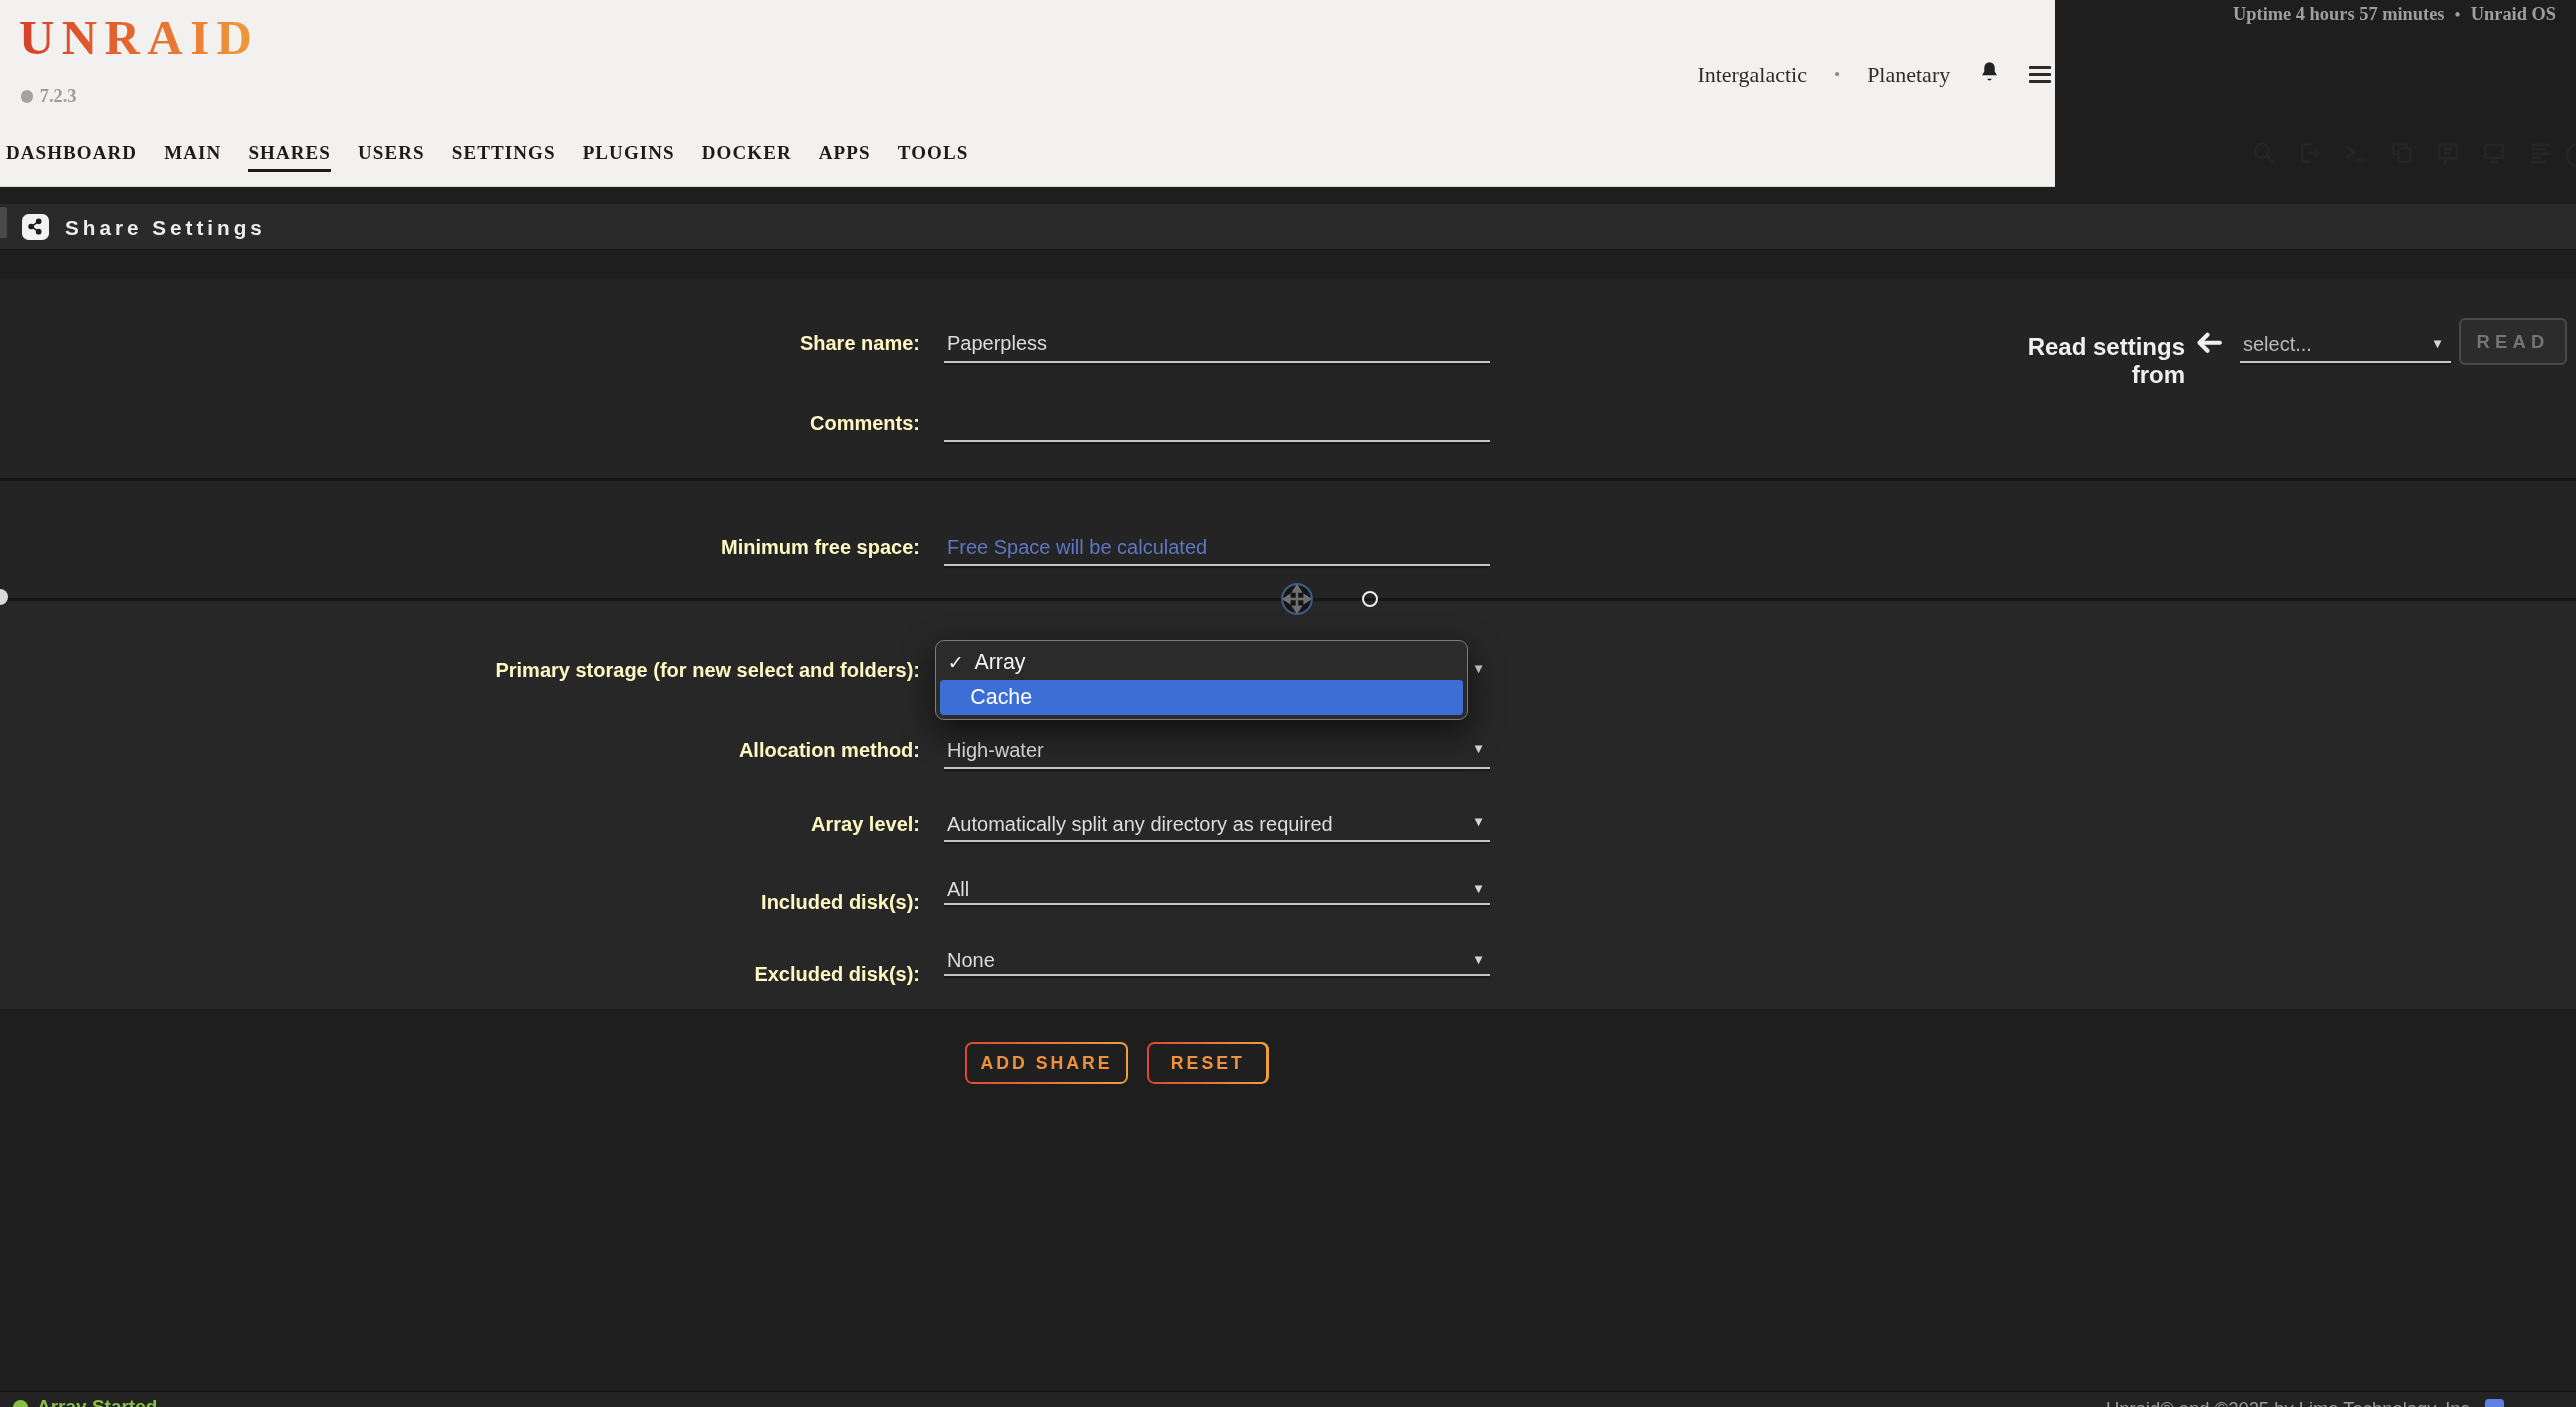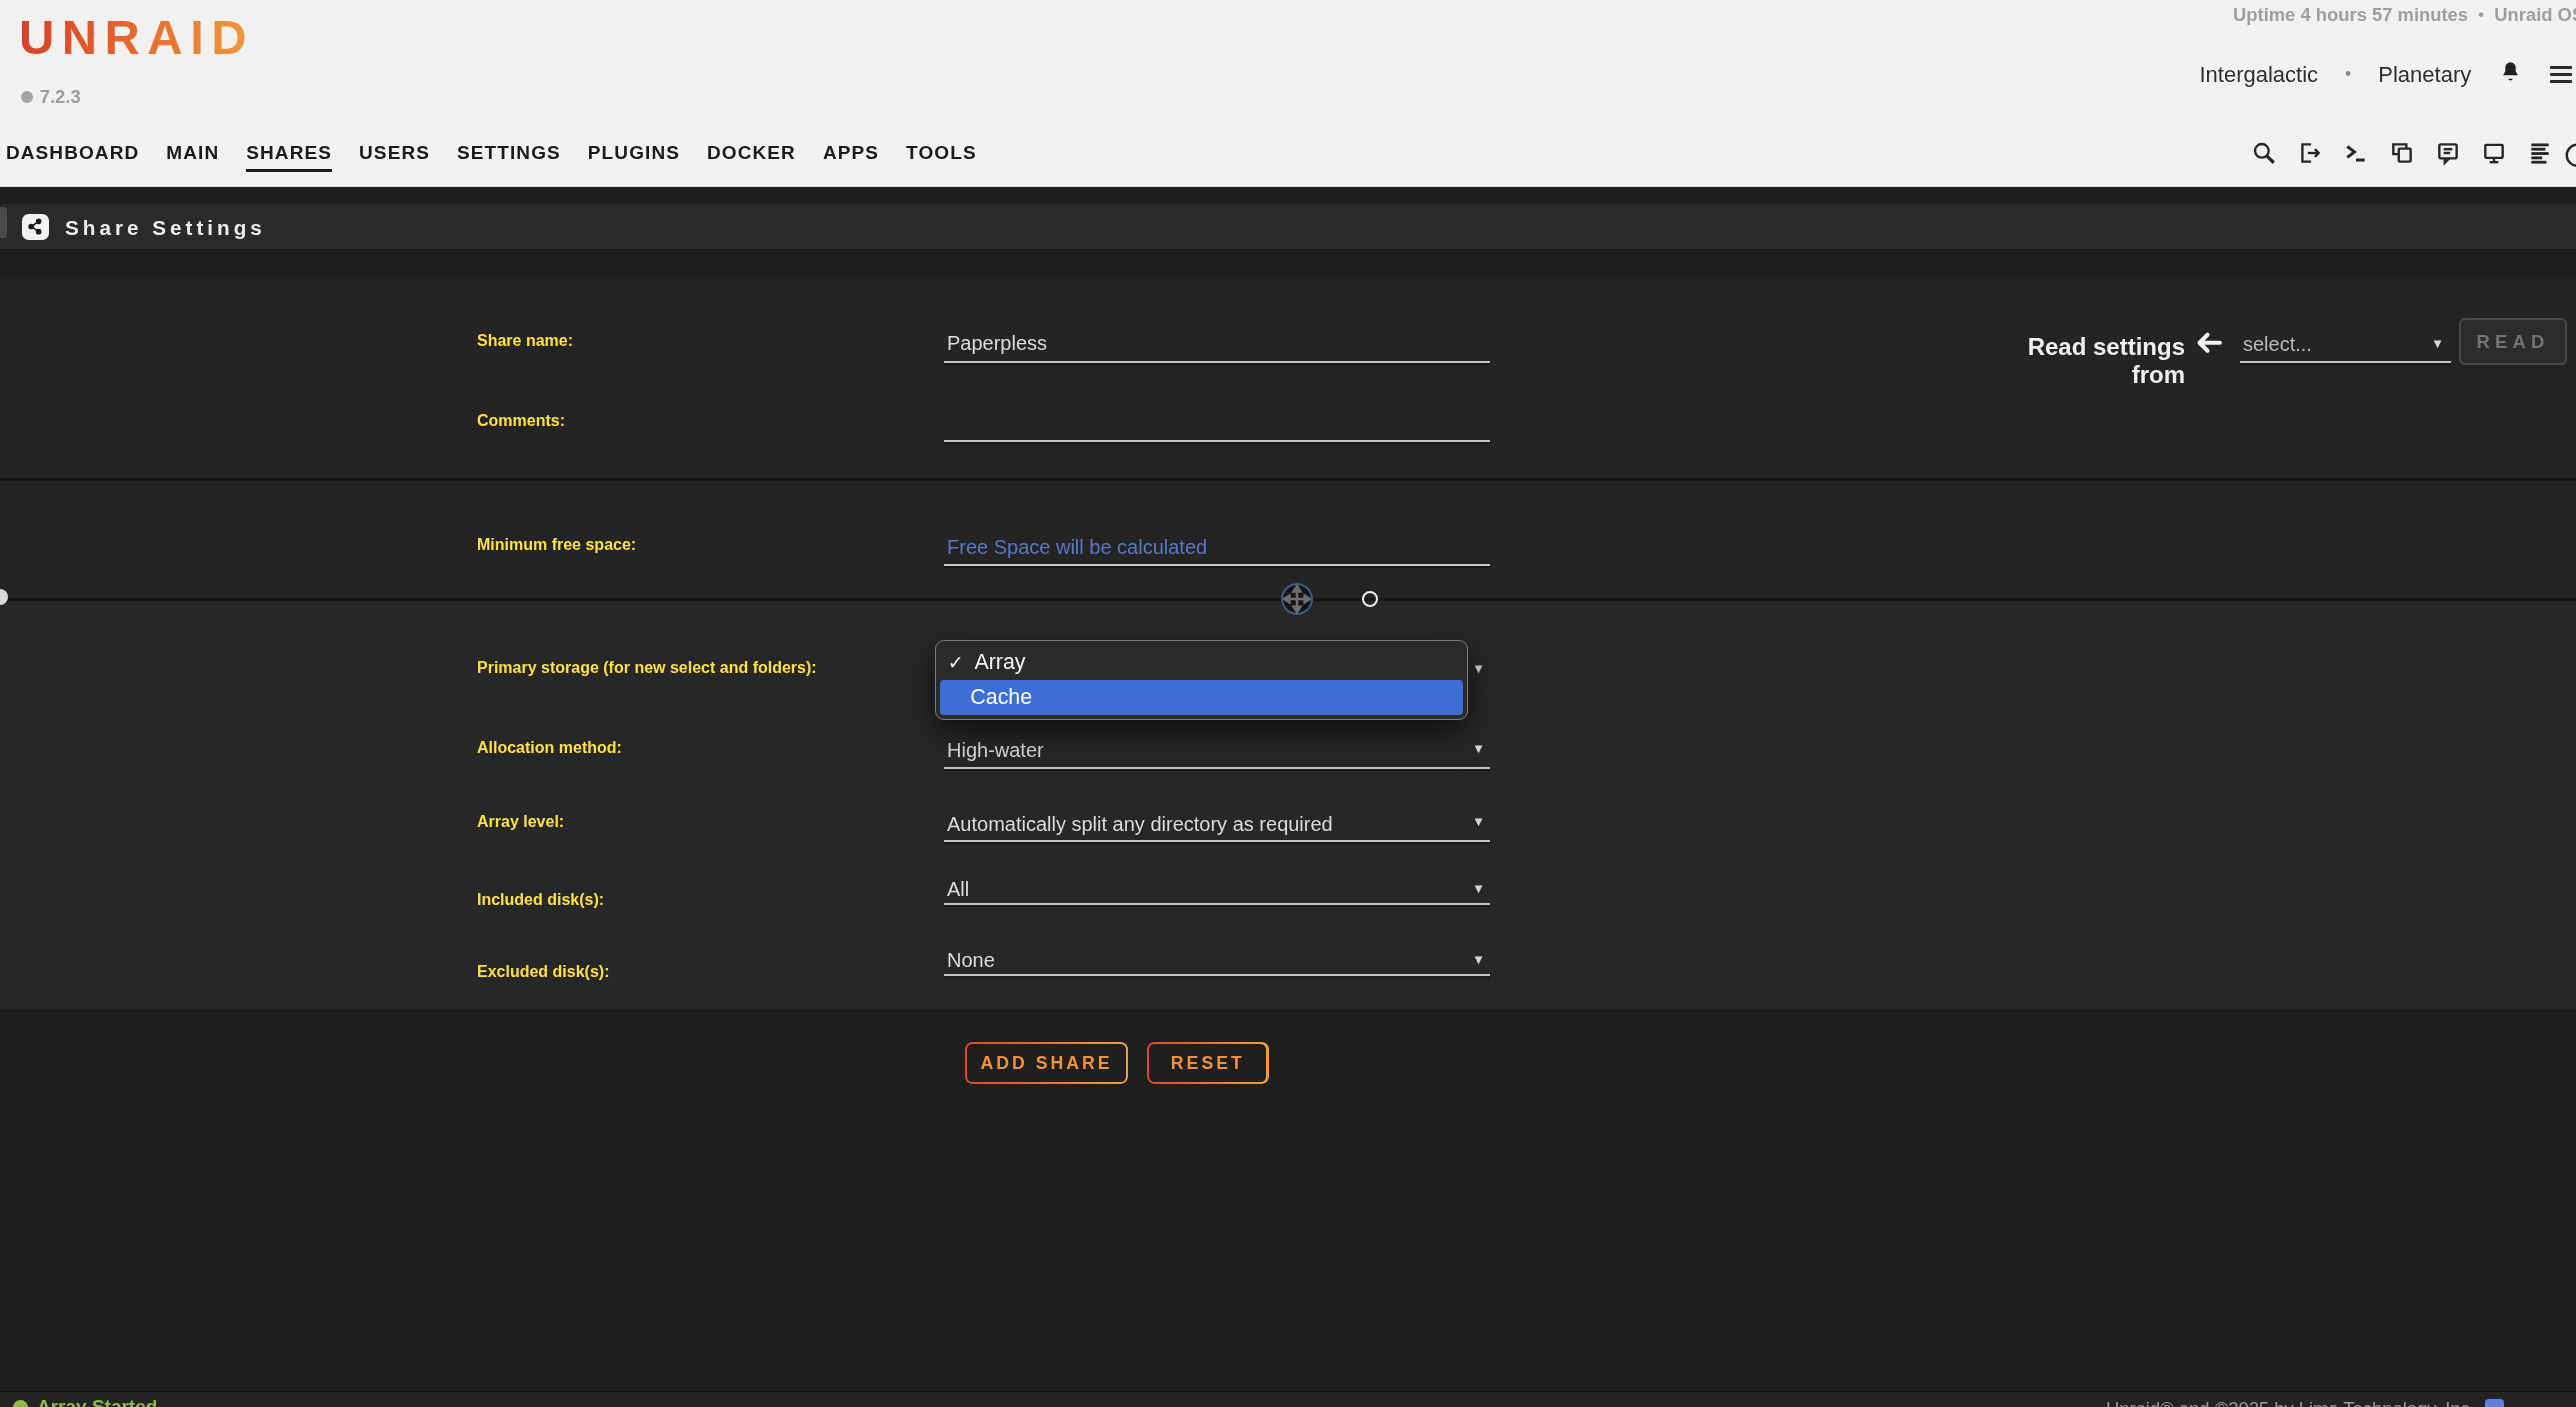--- a/index.html
+++ b/index.html
@@ -1,21 +1,21 @@
 <!DOCTYPE html>
 <html style="font-size:11.8px"><head>
 <meta charset="utf-8">
 <style>
   * { margin:0; padding:0; box-sizing:border-box; }
   html,body { background:#101010; }
   body { font-family:"Liberation Sans","DejaVu Sans",sans-serif; }
   #screen { position:relative; width:2576px; height:1408px; background:#1e1e1f; overflow:hidden; }
 
   
-  .header { position:absolute; left:0; top:0; width:2576px; height:187px; background:#f2f1ef; border-bottom:0.7px solid #d6d5d2; }
+  .header { position:absolute; left:0; top:0; width:2055px; height:187px; background:#f2f1ef; border-bottom:0.7px solid #d6d5d2;font-family:Liberation Serif, serif; }
   .logo { position:absolute; left:19px; top:8.9px; font-size:49px; font-weight:700; letter-spacing:7.4px; color:#e8622f; }
   @supports (-webkit-background-clip: text) {
     .logo { background:linear-gradient(90deg,#d5402a 0%,#e4652f 45%,#f09b3c 100%); -webkit-background-clip:text; background-clip:text; color:transparent; }
   }
   .version { position:absolute; left:20.7px; top:86px; display:flex; align-items:center; gap:6.6px; color:#9b9b9b; font-weight:bold; font-size:18.4px; }
   .vdot { width:12.5px; height:12.5px; border-radius:50%; background:#a3a3a3; }
   .topinfo { position:absolute; left:2233px; top:4.4px; width:343px; overflow:hidden; white-space:nowrap; font-size:18.4px; font-weight:bold; color:#9e9e9e; display:flex; gap:10.3px; align-items:center; }
   .topinfo .sep { font-size:16px; }
   .serverline { position:absolute; top:59px; right:4.4px; display:flex; align-items:center; gap:27px; font-size:22px; color:#2e2e2e; }
   .serverline .sep { color:#8a8a8a; font-size:17.7px; }
@@ -35,21 +35,21 @@
   .titlebar .icon-box { position:absolute; left:22px; top:9.6px; width:26.6px; height:26.6px; background:#f2f2f2; border-radius:6.6px; display:flex; align-items:center; justify-content:center; }
   .titlebar .title { position:absolute; left:65px; top:11.8px; font-size:20.7px; font-weight:700; letter-spacing:4px; color:#ececec; }
   .edge-tick { position:absolute; left:0; top:207px; width:7.4px; height:31px; background:#4a4a4a; border-radius:0 2.2px 2.2px 0; }
 
   .band { position:absolute; left:0; width:2576px; }
   .band-a { top:279px; height:199px; background:#242425; }
   .band-b { top:481px; height:117px; background:#242425; }
   .band-c { top:600px; height:409px; background:#272728; }
   .hdiv { position:absolute; left:0; width:2576px; height:3px; background:#161617; }
 
-  .flabel { position:absolute; left:477px; width:443px; text-align:left; font-size:16px; font-weight:bold; color:#fde047; }
+  .flabel { position:absolute; left:477px; width:443px; text-align:right; font-size:20px; font-weight:bold; color:#fef9c3; }
   .fvalue { position:absolute; left:947px; font-size:20px; color:#dcdcdc; white-space:nowrap; }
   .fvalue.placeholder { color:#5d78c2; }
   .uline { position:absolute; left:944px; width:546px; height:1.5px; background:#c4c4c4; box-shadow:0 2.2px 0 rgba(0,0,0,0.35); }
   .caret { position:absolute; font-size:13.3px; color:#d6d6d6; }
 
   
   .rs-label { position:absolute; left:1992px; top:333px; width:193px; text-align:right; font-size:24px; font-weight:bold; color:#f0f0f0; }
   .rs-arrow { position:absolute; left:2194px; top:328px; width:29.5px; height:29.5px; }
   .rs-arrow svg { width:29.5px; height:29.5px; stroke:#f2f2f2; stroke-width:3.4; fill:none; stroke-linecap:round; stroke-linejoin:round; }
   .rs-value { position:absolute; left:2243px; top:333px; font-size:20px; color:#b9b9b9; }

